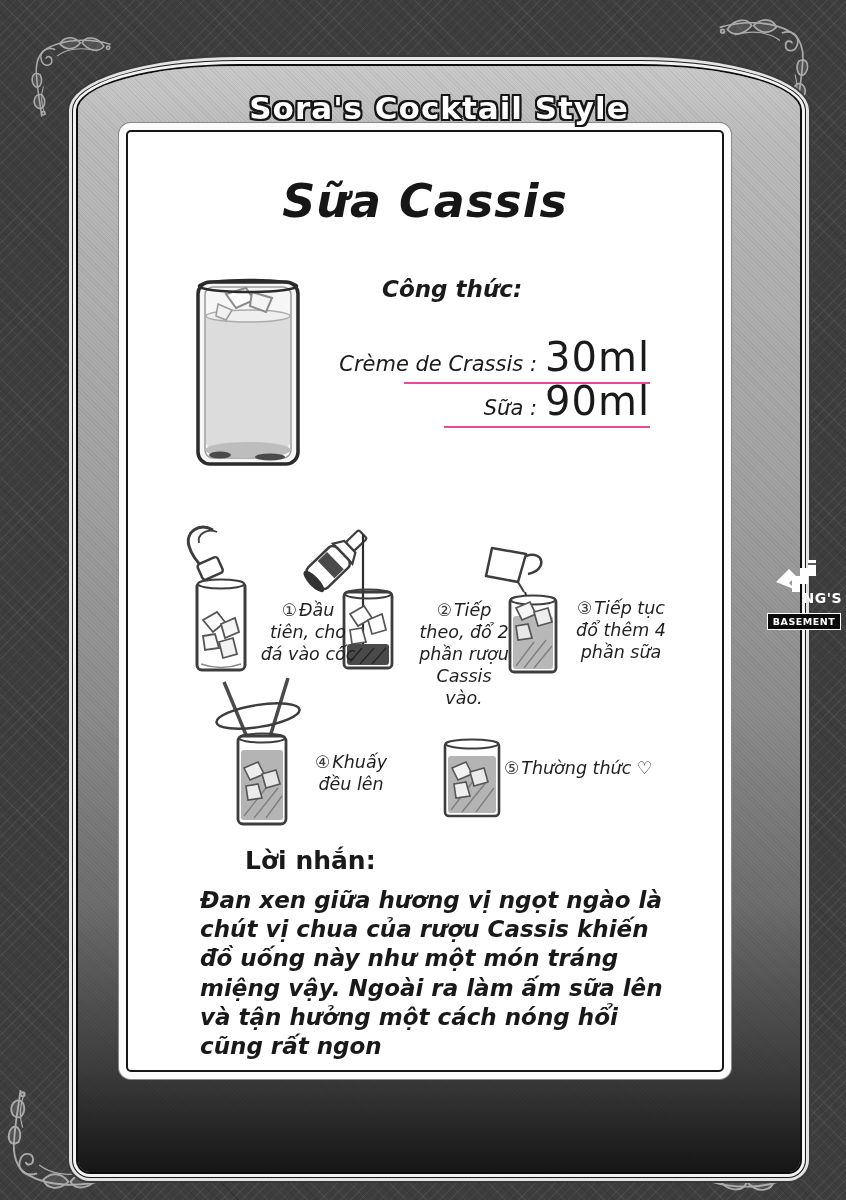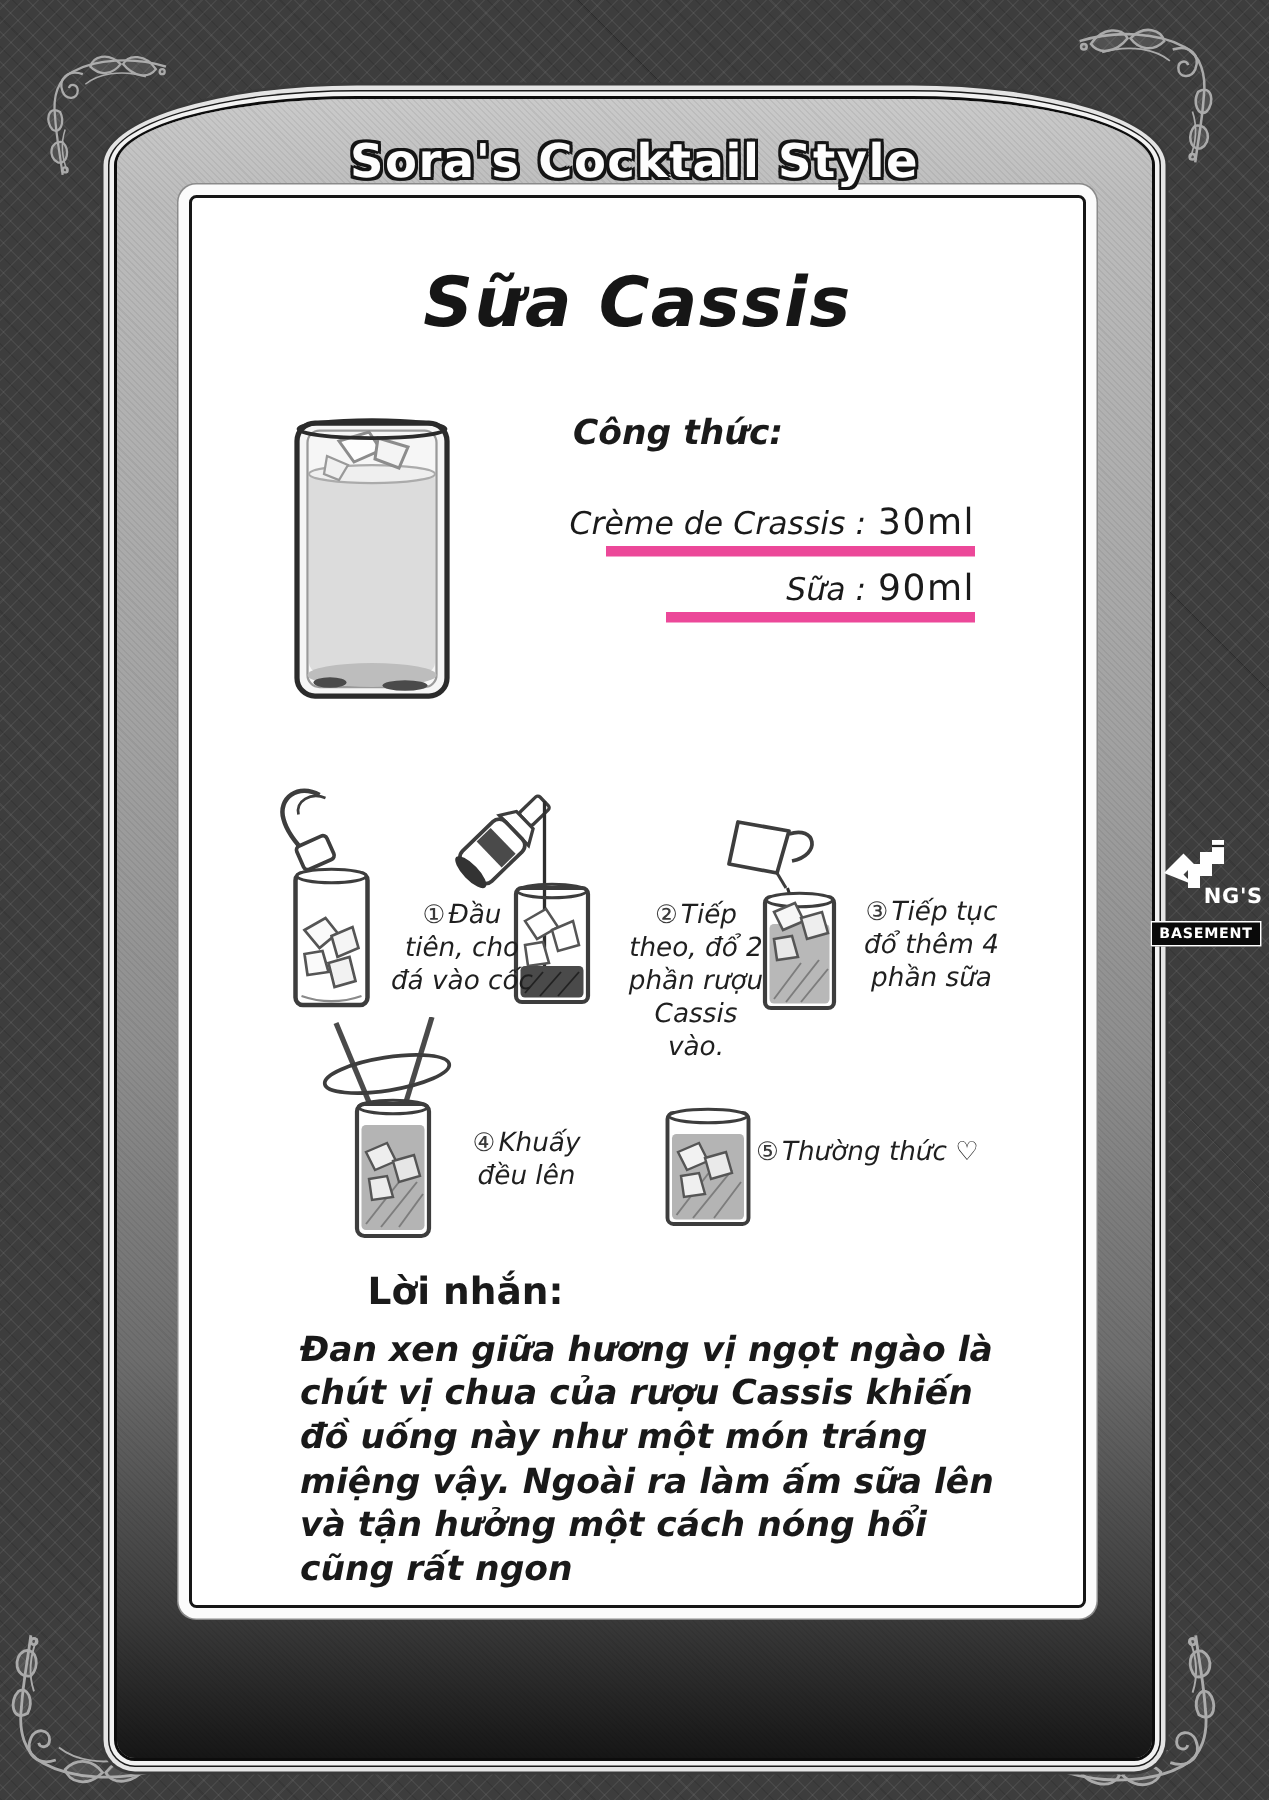--- a/index.html
+++ b/index.html
@@ -21,20 +21,21 @@
   .frame{
     position:absolute;left:78px;top:66px;width:690px;height:1106px;
     border-radius:160px 160px 12px 12px / 44px 44px 12px 12px;
     background:linear-gradient(180deg,#cacaca 0%,#bdbdbd 6%,#b2b2b2 18%,#a2a2a2 38%,#8d8d8d 58%,#6d6d6d 76%,#3c3c3c 91%,#161616 100%);
     box-shadow:
       0 0 0 2px #0d0d0d,
       0 0 0 5px #f2f2f2,
       0 0 0 6px #1a1a1a,
       0 0 0 9px #e4e4e4,
       0 0 0 11px #3a3a3a;
+    padding-left: 32px;
   }
   .frame::after{ 
     content:"";position:absolute;inset:0;border-radius:inherit;pointer-events:none;
     background-image:repeating-linear-gradient(45deg, rgba(0,0,0,.06) 0 1px, transparent 1px 3px);
   }
   .banner-title{
     position:absolute;top:24px;left:0;right:0;text-align:center;
     font-size:31px;font-weight:bold;letter-spacing:1px;color:#fdfdfd;
     text-shadow:-2px -2px 0 #151515,2px -2px 0 #151515,-2px 2px 0 #151515,2px 2px 0 #151515,
                 0 -2px 0 #151515,0 2px 0 #151515,-2px 0 0 #151515,2px 0 0 #151515;
@@ -48,26 +49,26 @@
   }
   .content{position:absolute;inset:0;color:#1a1a1a;}
   .drink-title{
     position:absolute;top:42px;left:0;right:0;text-align:center;
     font-size:46px;font-style:italic;font-weight:600;letter-spacing:1px;color:#161616;
   }
   .hero-glass{position:absolute;left:64px;top:142px;}
   .recipe-heading{position:absolute;left:254px;top:144px;font-size:23px;font-style:italic;font-weight:600;}
   .ing-row{
     position:absolute;right:72px;display:flex;justify-content:flex-end;align-items:baseline;gap:8px;
-    border-bottom:7px solid #ec4899;padding-bottom:2px;
+    border-bottom:2px solid #ec4899;padding-bottom:2px;
   }
   .ing-row-1{top:202px;width:246px;}
   .ing-row-2{top:246px;width:206px;}
   .ing-label{font-style:italic;font-size:21px;white-space:nowrap;}
-  .ing-amount{font-size:24px;letter-spacing:1px;white-space:nowrap;}
+  .ing-amount{font-size:40px;letter-spacing:1px;white-space:nowrap;}
   .step-illustration{position:absolute;}
   .s1{left:49px;top:392px;}
   .s2{left:170px;top:390px;}
   .s3{left:348px;top:410px;}
   .s4{left:84px;top:546px;}
   .s5{left:312px;top:604px;}
   .step-label{
     position:absolute;font-style:italic;font-size:17.5px;line-height:1.25;
     text-align:center;color:#1f1f1f;font-weight:500;
   }

